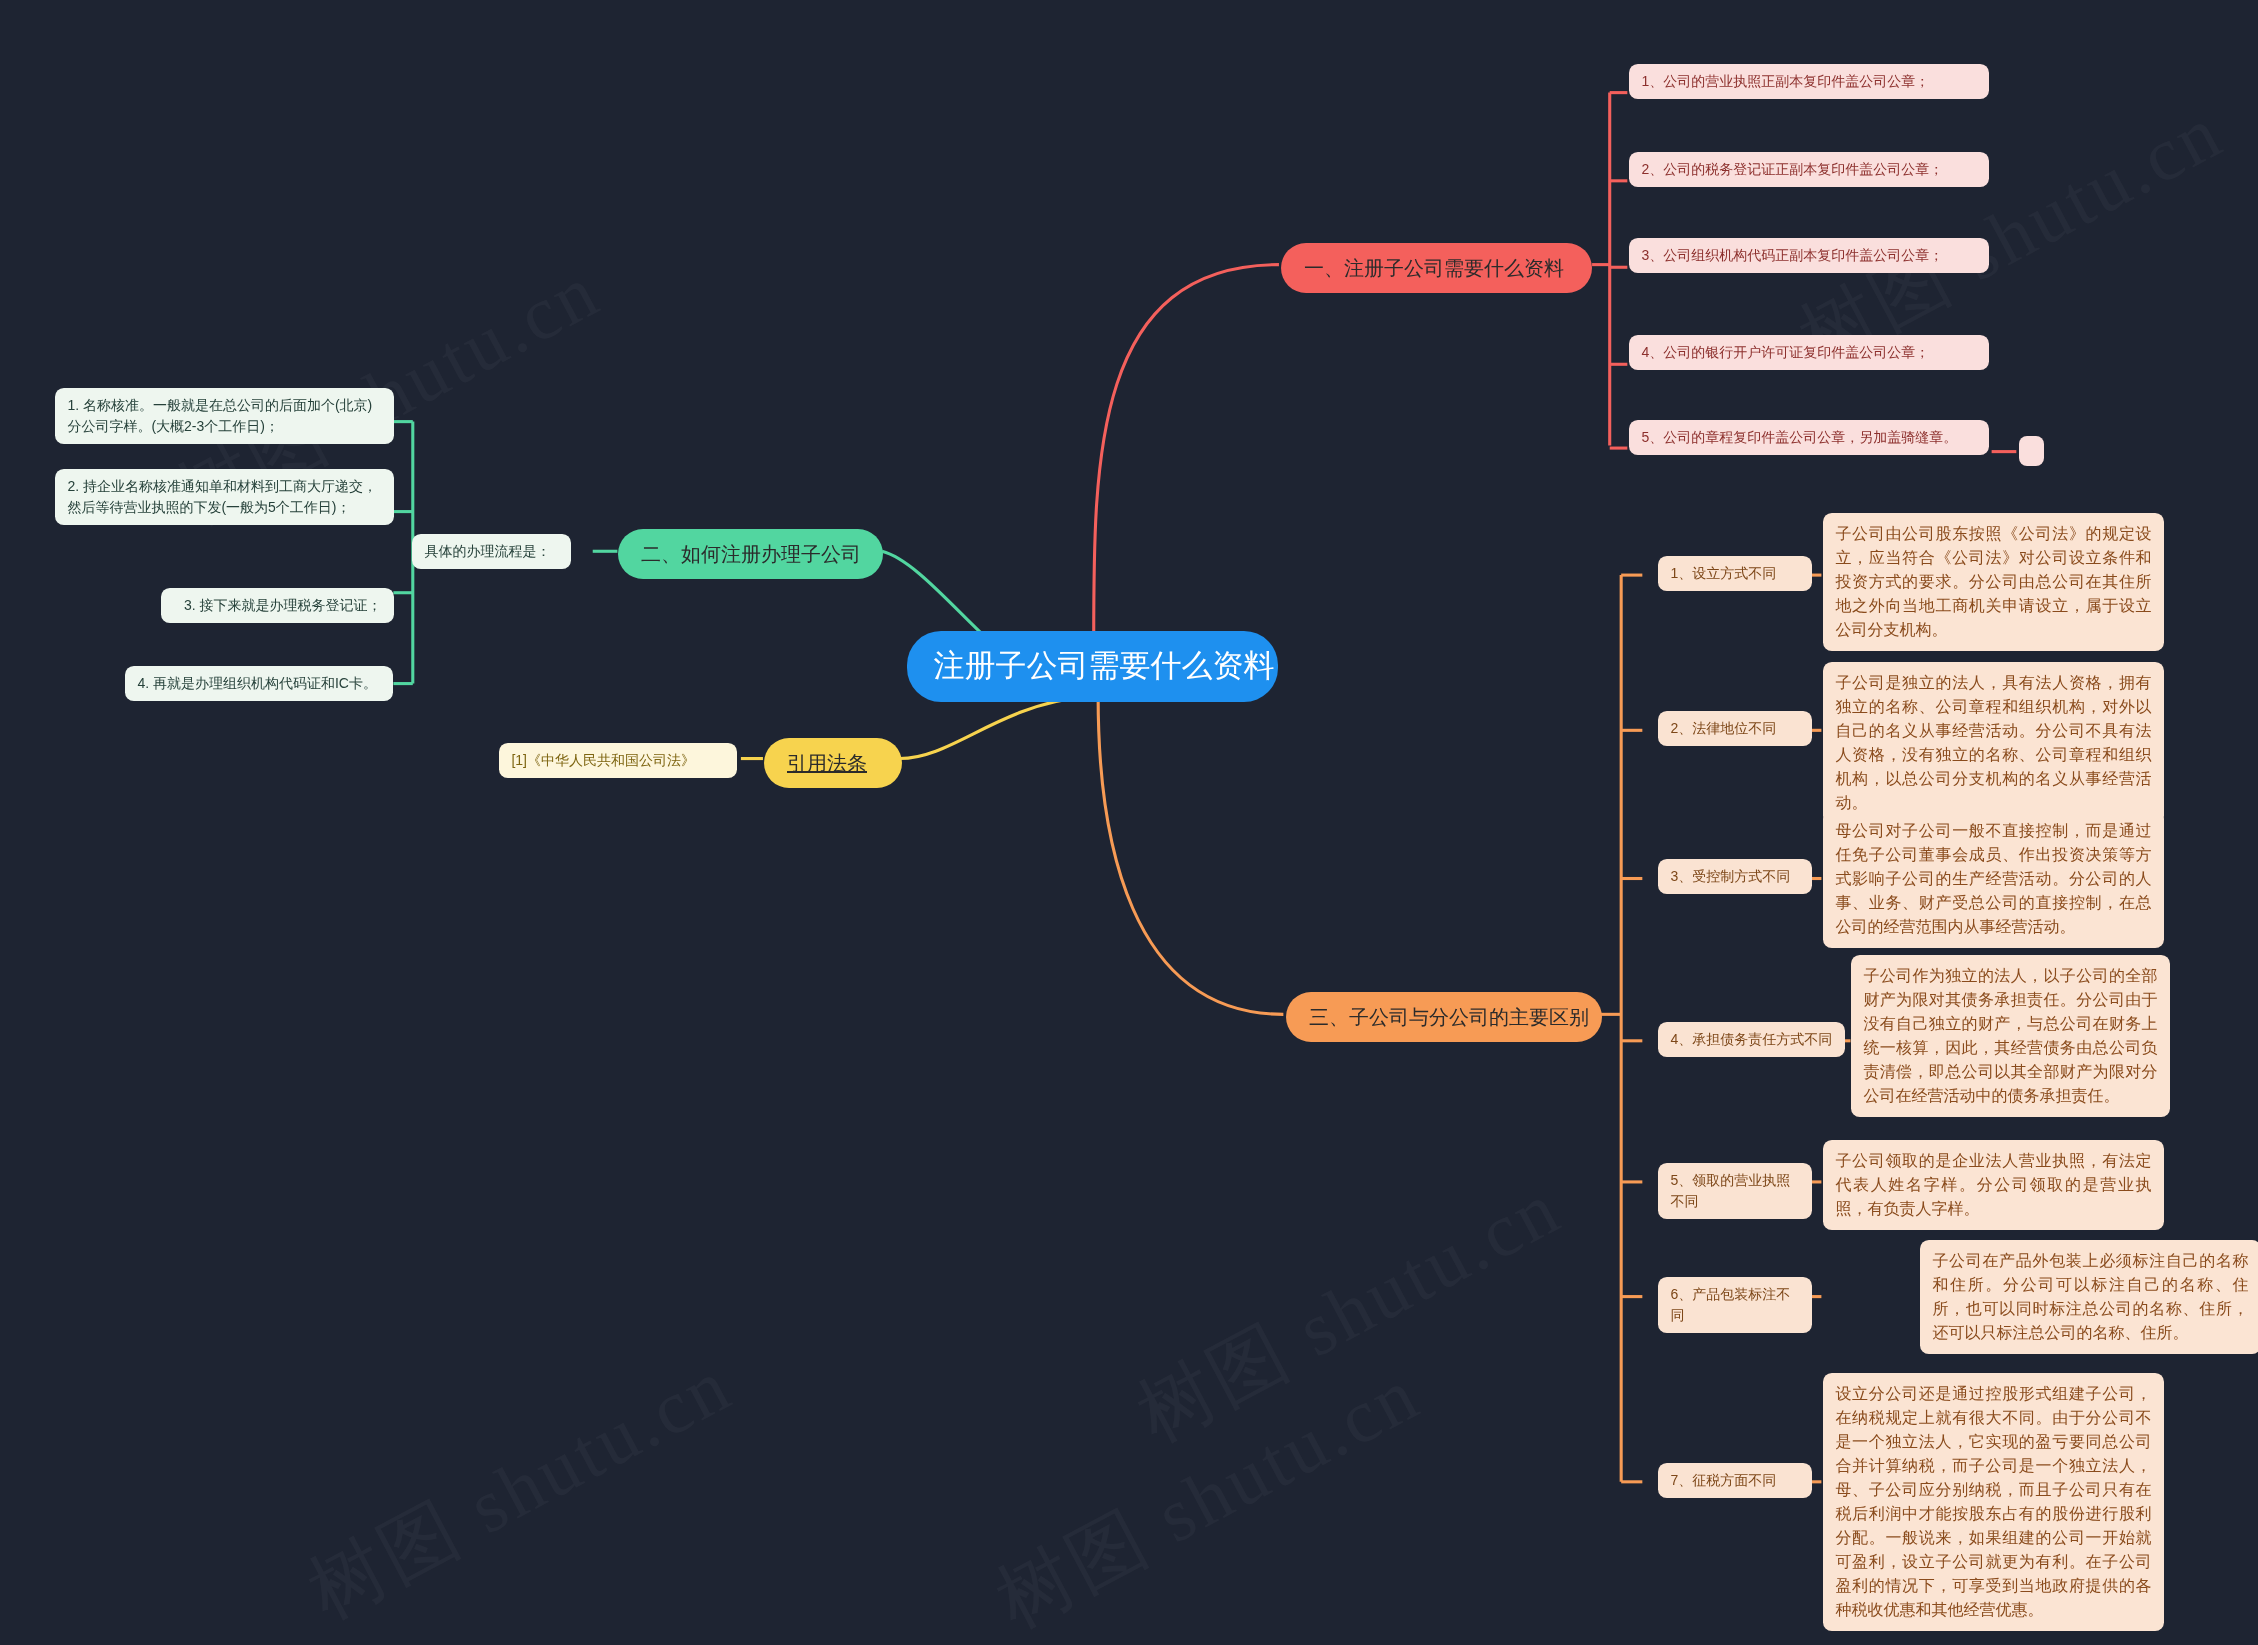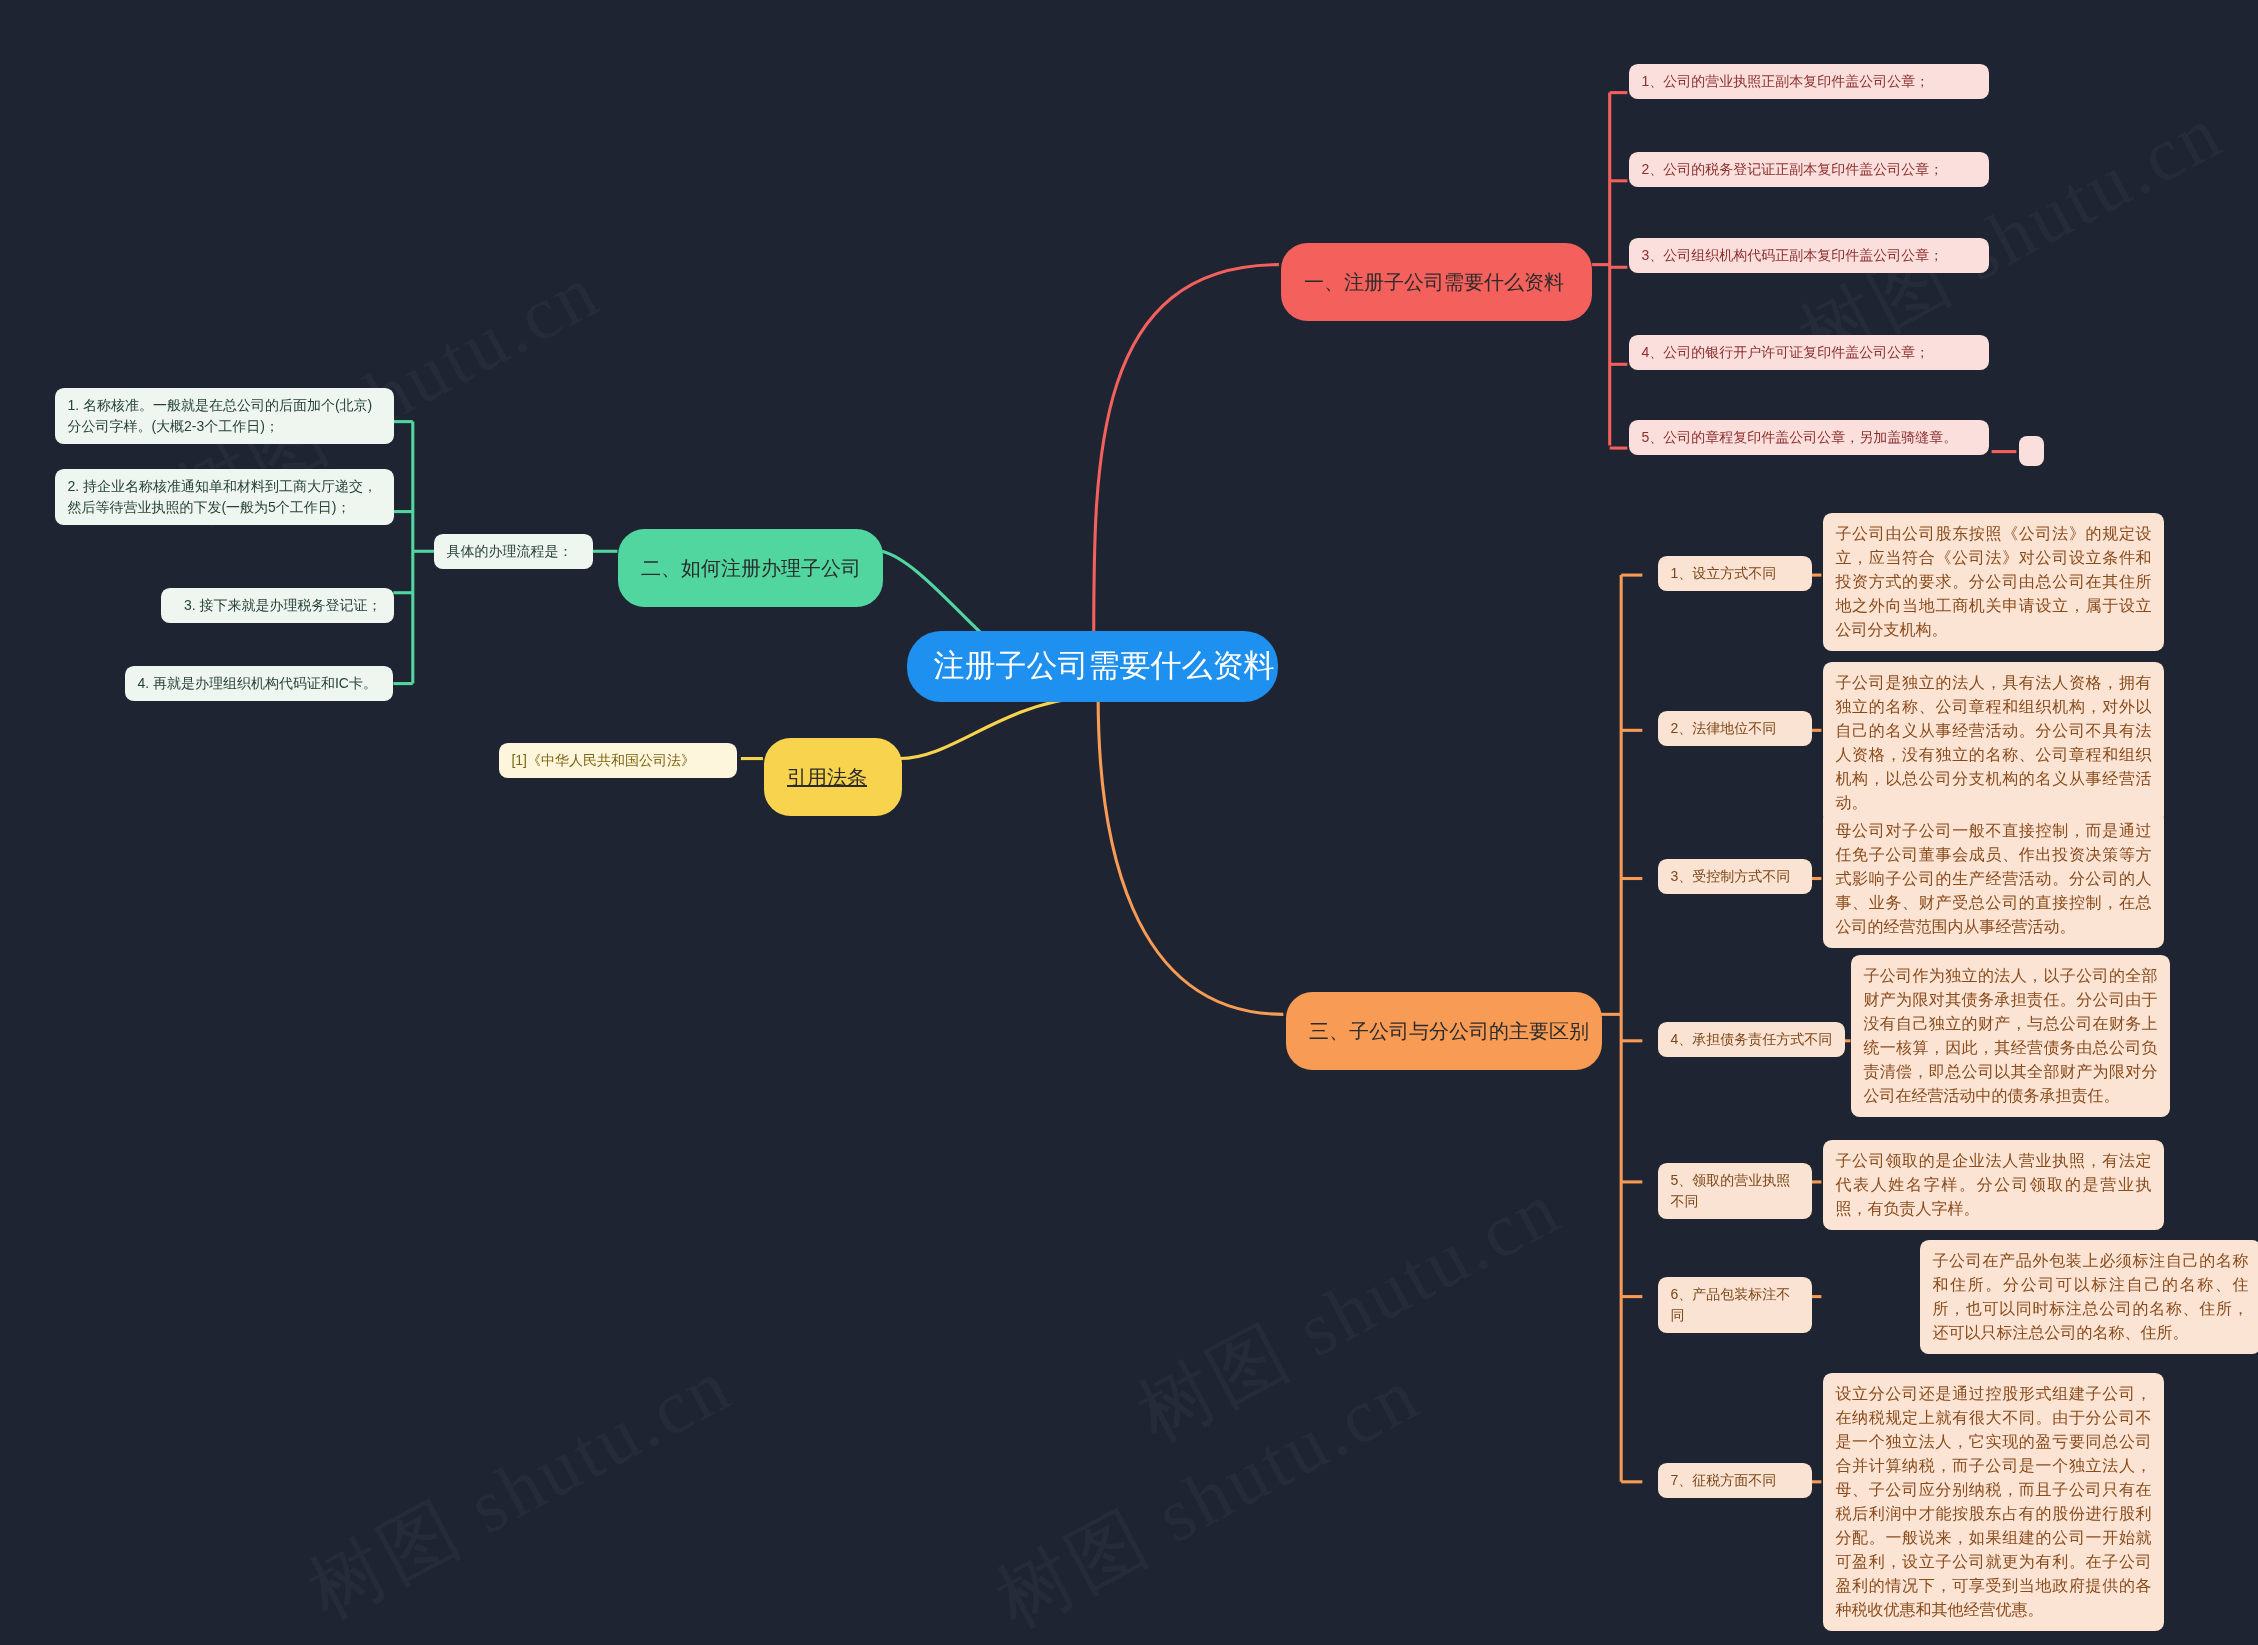--- a/index.html
+++ b/index.html
@@ -36,21 +36,21 @@
     border-radius:34px;
     font-size:31px;font-weight:400;
     padding:12.4px 26.5px;
     justify-content:center;
     white-space:nowrap;
   }
 
   
   .l1{
     border-radius:26.5px;font-size:20px;
-    padding:24px 23px;white-space:nowrap;
+    padding:10px 23px;white-space:nowrap;
     justify-content:center;color:#2b2b2b;
   }
   .l1.red{background:#f4605c;}
   .l1.green{background:#52d6a0;}
   .l1.yellow{background:#f7d34e;}
   .l1.orange{background:#f79b55;}
 
   
   .l2{
     border-radius:8.8px;font-size:14px;
@@ -157,21 +157,21 @@
   </div>
   <div class="node l2 redbox" style="left:1629px;top:420px;width:360px;">
     <span class="txt">5、公司的章程复印件盖公司公章，另加盖骑缝章。</span>
   </div>
   <div class="node l2 redbox stub" style="left:2019px;top:436px;"></div>
 
   <div class="node l1 green" style="left:618px;top:529px;width:265px;">
     <span class="txt">二、如何注册办理子公司</span>
   </div>
 
-  <div class="node l2 greenbox" style="left:434px;top:534px;width:159px;">
+  <div class="node l2 greenbox" style="left:412px;top:534px;width:159px;">
     <span class="txt">具体的办理流程是：</span>
   </div>
 
   <div class="node l2 greenbox" style="left:55px;top:388px;width:339px;">
     <span class="txt">1. 名称核准。一般就是在总公司的后面加个(北京)分公司字样。(大概2-3个工作日)；</span>
   </div>
   <div class="node l2 greenbox" style="left:55px;top:469px;width:339px;">
     <span class="txt">2. 持企业名称核准通知单和材料到工商大厅递交，然后等待营业执照的下发(一般为5个工作日)；</span>
   </div>
   <div class="node l2 greenbox" style="left:161px;top:588px;width:233px;text-align:right;">

